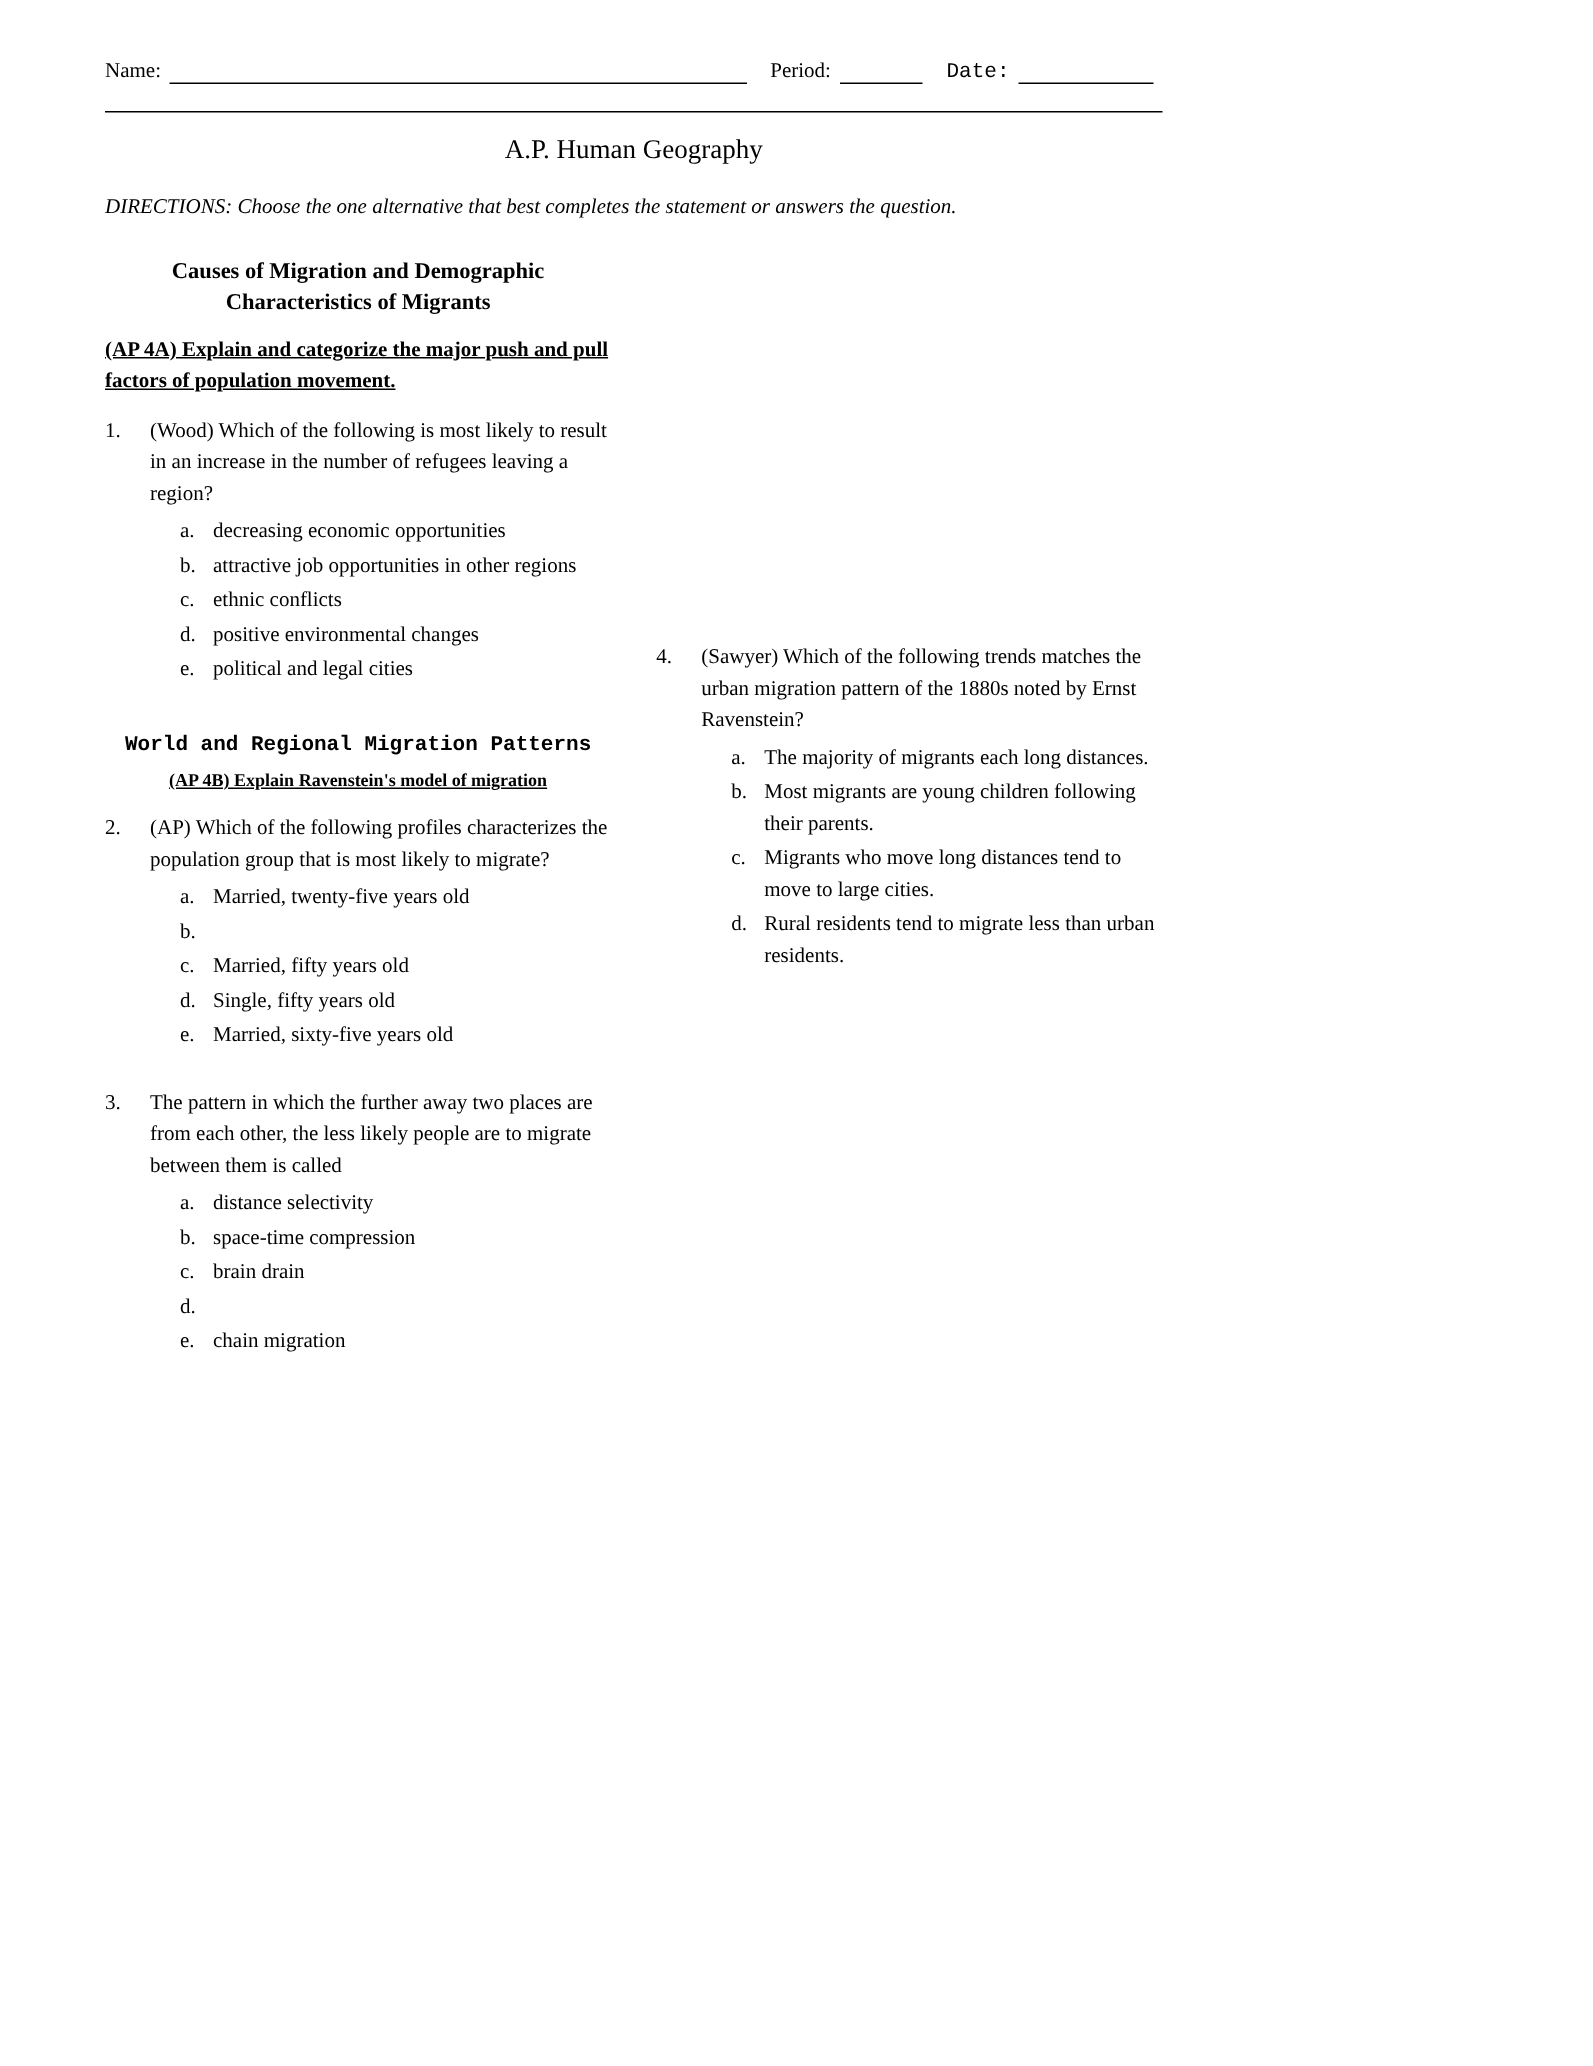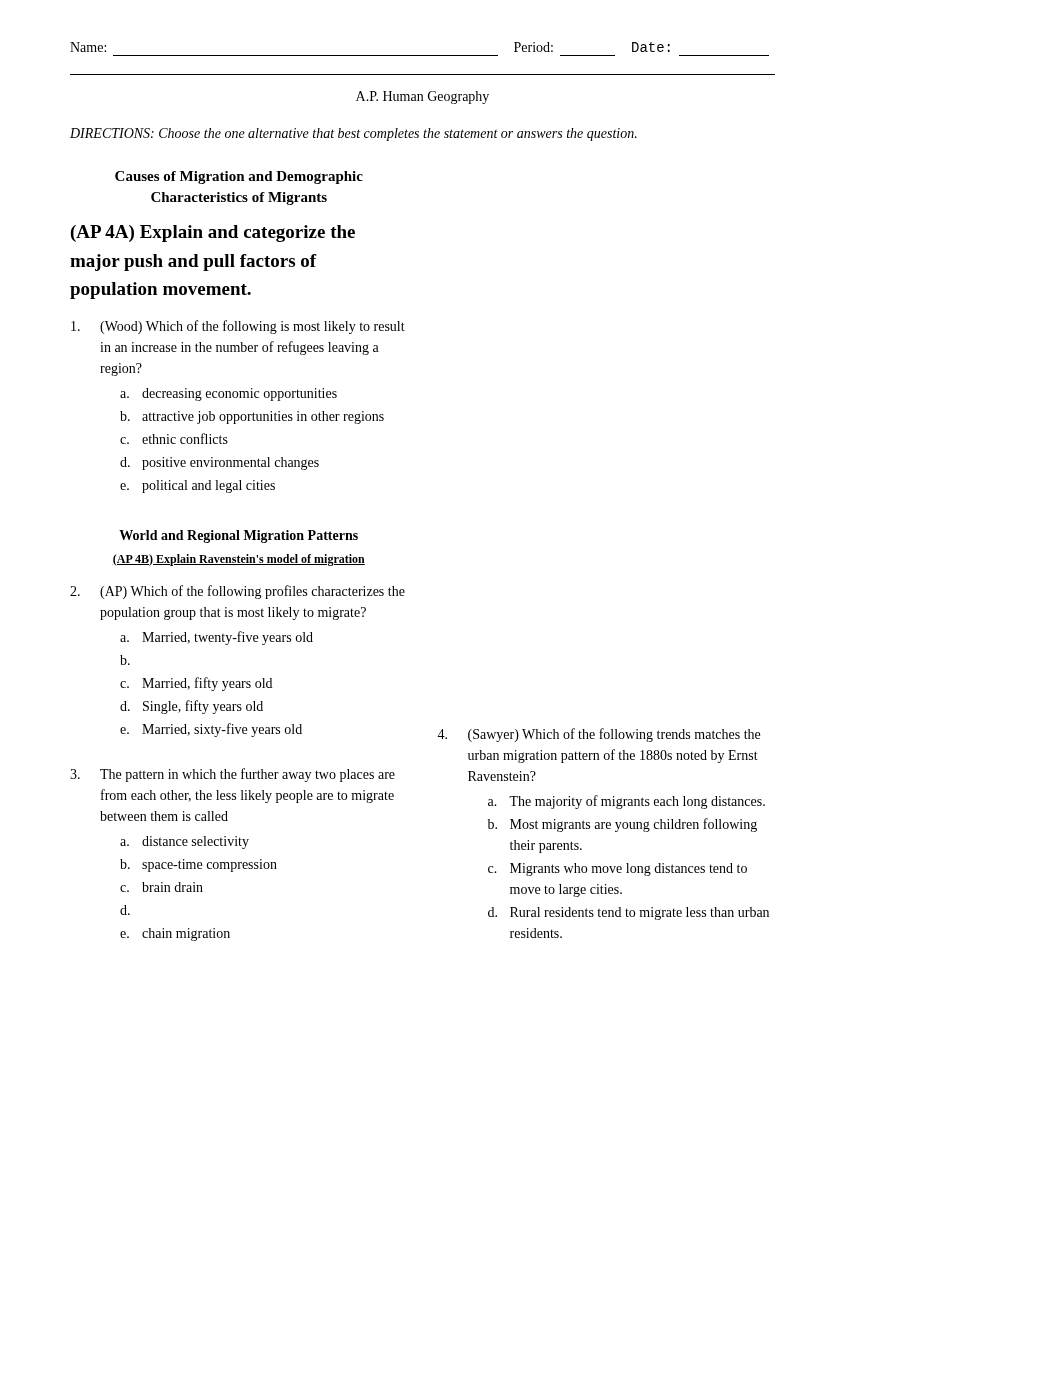--- a/index.html
+++ b/index.html
@@ -67,35 +67,35 @@
     }
 
     .divider {
       border: none;
       border-top: 1px solid #000;
       margin-bottom: 14px;
     }
 
     .course-title {
       text-align: center;
-      font-size: 14px;
+      font-size: 18px;
       margin-bottom: 18px;
     }
 
     .directions {
       font-style: italic;
       font-size: 14px;
       margin-bottom: 20px;
       line-height: 1.5;
     }
 
     .two-col {
       display: flex;
       gap: 30px;
-      align-items: flex-end;
+      align-items: center;
       margin-top: 22px;
     }
 
     .left-col {
       flex: 1;
     }
 
     .right-col {
       flex: 1;
     }
@@ -103,23 +103,24 @@
     .section-title {
       font-weight: bold;
       text-align: center;
       font-size: 15px;
       margin-bottom: 10px;
       line-height: 1.4;
     }
 
     .subsection-title {
       font-weight: bold;
-      font-size: 19px;
+      font-size: 14px;
       margin-bottom: 12px;
       line-height: 1.5;
+      text-decoration: underline;
     }
 
     .question-block {
       margin-bottom: 22px;
     }
 
     .q-item {
       display: flex;
       margin-bottom: 10px;
     }
@@ -161,20 +162,21 @@
 
     .world-section {
       margin-top: 30px;
     }
 
     .world-title {
       font-weight: bold;
       font-size: 14px;
       text-align: center;
       margin-bottom: 8px;
+      font-family: Liberation Mono, monospace;
     }
 
     .world-sub {
       font-weight: bold;
       font-size: 12px;
       text-align: center;
       margin-bottom: 14px;
       text-decoration: underline;
     }
   </style>

